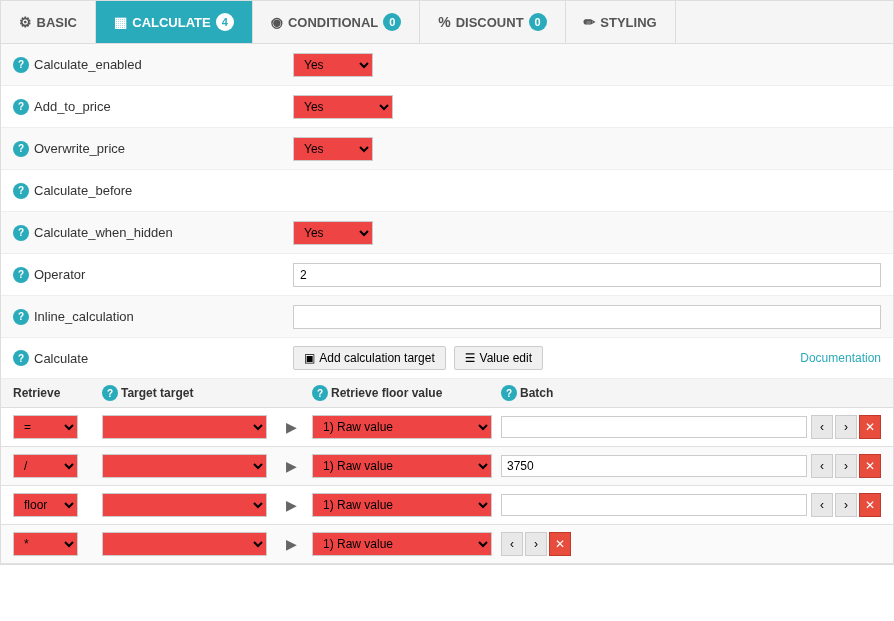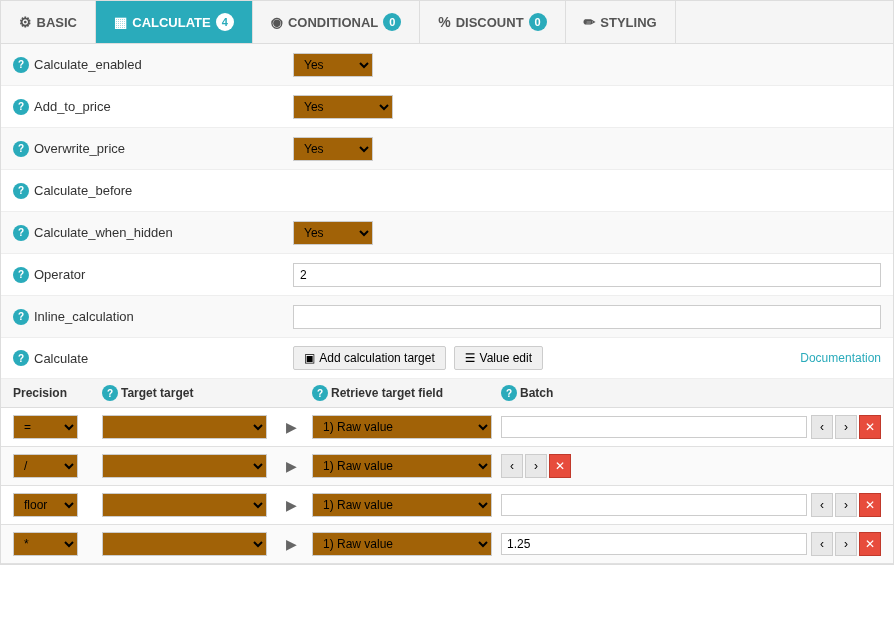--- a/index.html
+++ b/index.html
@@ -20,21 +20,21 @@
     .form-section { padding: 0; }
     .form-row { display: flex; align-items: center; padding: 8px 12px; border-bottom: 1px solid #eee; min-height: 42px; }
     .form-row:nth-child(odd) { background: #f9f9f9; }
     .form-row:nth-child(even) { background: #fff; }
     
     .row-label { display: flex; align-items: center; gap: 5px; width: 280px; flex-shrink: 0; }
     .help-icon { background: #2aabbb; color: #fff; border-radius: 50%; width: 16px; height: 16px; display: flex; align-items: center; justify-content: center; font-size: 10px; font-weight: bold; flex-shrink: 0; cursor: pointer; }
     .row-label-text { color: #333; }
     .row-control { flex: 1; }
     
-    select { border: 1px solid #ccc; padding: 3px 6px; font-size: 12px; background: #a16207; cursor: pointer; }
+    select { border: 1px solid #ccc; padding: 3px 6px; font-size: 12px; background: #ef4444; cursor: pointer; }
     select.small { width: 80px; }
     select.medium { width: 100px; }
     
     input[type="text"] { border: 1px solid #ccc; padding: 4px 6px; font-size: 12px; }
     input.full-width { width: 100%; }
     
     
     .calculate-row { display: flex; align-items: center; padding: 8px 12px; border-bottom: 1px solid #eee; background: #fff; }
     .calculate-row .row-label { width: 280px; flex-shrink: 0; }
     .calculate-controls { display: flex; align-items: center; gap: 8px; flex: 1; }
@@ -185,30 +185,30 @@
           <span>☰</span>
           <span>Value edit</span>
         </button>
         <a href="#" class="docs-link">Documentation</a>
       </div>
     </div>
   </div>
 
   <div class="calc-header">
     <div class="col-operator">
-      <span>Precision</span>
+      <span>Retrieve</span>
     </div>
     <div class="col-target col-header-help">
       <span class="help-icon">?</span>
       <span>Target target</span>
     </div>
     <div class="col-pointer"></div>
     <div class="col-retrieve col-header-help">
       <span class="help-icon">?</span>
-      <span>Retrieve target field</span>
+      <span>Retrieve floor value</span>
     </div>
     <div class="col-value col-header-help">
       <span class="help-icon">?</span>
       <span>Batch</span>
     </div>
     <div class="col-actions"></div>
   </div>
 
   <div id="calc-rows-container">
       <div class="calc-row">
@@ -223,20 +223,21 @@
       <button class="action-btn nav">›</button>
       <button class="action-btn del">✕</button>
     </div>
   </div>
       </div>
       <div class="calc-row">
         <div class="col-operator"><select style="width: 65px; font-size: 12px;"><option value="=">=</option><option value="/" selected="">/</option><option value="floor">floor</option><option value="*">*</option><option value="+">+</option><option value="-">-</option></select></div>
         <div class="col-target"><select style="width: 165px; font-size: 12px;"></select></div>
         <div class="col-pointer"><span style="color:#666;font-size:14px;">▶</span></div>
         <div class="col-retrieve"><select style="width: 180px; font-size: 12px;"><option value="1) Raw value">1) Raw value</option><option value="2) Formatted value">2) Formatted value</option><option value="3) Label">3) Label</option></select></div>
+        <div class="col-value" style="flex: 1 1 0%;"><input type="text" value="3750" style="width: 100%; border: 1px solid rgb(204, 204, 204); padding: 3px 5px; font-size: 12px;"></div>
         <div class="col-actions">
     <div class="action-btns">
       <button class="action-btn nav">‹</button>
       <button class="action-btn nav">›</button>
       <button class="action-btn del">✕</button>
     </div>
   </div>
       </div>
       <div class="calc-row">
         <div class="col-operator"><select style="width: 65px; font-size: 12px;"><option value="=">=</option><option value="/">/</option><option value="floor" selected="">floor</option><option value="*">*</option><option value="+">+</option><option value="-">-</option></select></div>
@@ -250,21 +251,20 @@
       <button class="action-btn nav">›</button>
       <button class="action-btn del">✕</button>
     </div>
   </div>
       </div>
       <div class="calc-row">
         <div class="col-operator"><select style="width: 65px; font-size: 12px;"><option value="=">=</option><option value="/">/</option><option value="floor">floor</option><option value="*" selected="">*</option><option value="+">+</option><option value="-">-</option></select></div>
         <div class="col-target"><select style="width: 165px; font-size: 12px;"></select></div>
         <div class="col-pointer"><span style="color:#666;font-size:14px;">▶</span></div>
         <div class="col-retrieve"><select style="width: 180px; font-size: 12px;"><option value="1) Raw value">1) Raw value</option><option value="2) Formatted value">2) Formatted value</option><option value="3) Label">3) Label</option></select></div>
-        <div class="col-value" style="flex: 1 1 0%;"><input type="text" value="1.25" style="width: 100%; border: 1px solid rgb(204, 204, 204); padding: 3px 5px; font-size: 12px;"></div>
         <div class="col-actions">
     <div class="action-btns">
       <button class="action-btn nav">‹</button>
       <button class="action-btn nav">›</button>
       <button class="action-btn del">✕</button>
     </div>
   </div>
       </div>
     </div>
 

